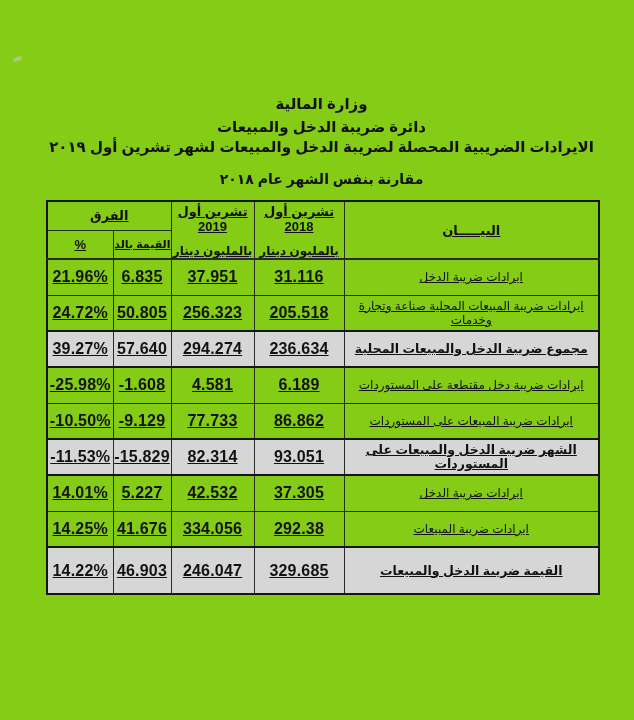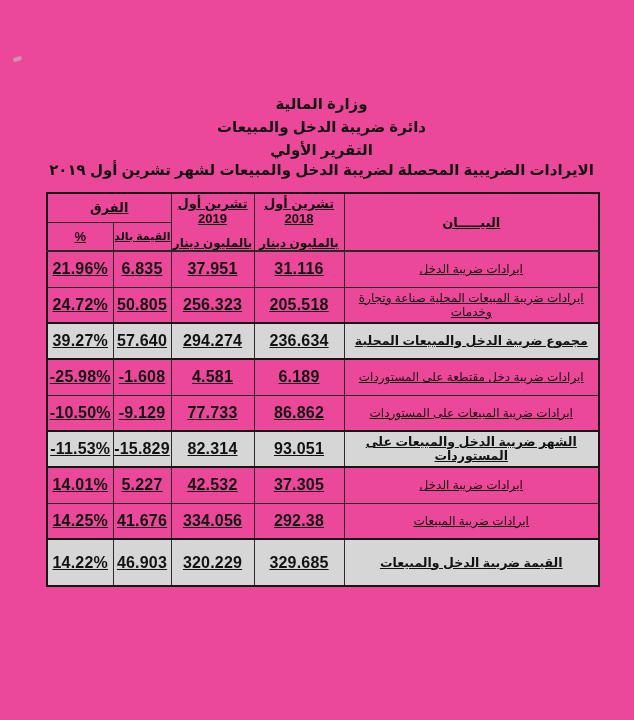--- a/index.html
+++ b/index.html
@@ -12,21 +12,21 @@
   html, body { background: #ffffff; }
   body {
     width: 634px;
     height: 720px;
     font-family: "Liberation Sans", "DejaVu Sans", sans-serif;
     color: var(--text);
     direction: rtl;
     position: relative;
     overflow: hidden;
   }
-  .page { width: 634px; height: 720px; position: relative; background: #ec4899; padding-left: 9px; }
+  .page { width: 634px; height: 720px; position: relative; background: #84cc16; padding-left: 9px; }
 
   .scan-artifact {
     position: absolute; left: 13px; top: 57px;
     width: 9px; height: 4px; background: #c9c9c9; opacity: 0.55;
     border-radius: 2px; transform: rotate(-18deg);
   }
 
   .doc-header { padding-top: 92px; text-align: center; }
   .doc-header .org-line {
     font-weight: 700; font-size: 15px; line-height: 23px;
@@ -82,24 +82,24 @@
 </style>
 </head>
 <body>
 
 <div class="page">
   <div class="scan-artifact"></div>
 
   <div class="doc-header">
     <div class="org-line">وزارة المالية</div>
     <div class="org-line">دائرة ضريبة الدخل والمبيعات</div>
-    <div class="org-line">التقرير الأولي</div>
   </div>
 
   <div class="doc-title">الايرادات الضريبية المحصلة لضريبة الدخل والمبيعات لشهر تشرين أول ٢٠١٩</div>
+  <div class="doc-subtitle">مقارنة بنفس الشهر عام ٢٠١٨</div>
 
   <table class="report-table">
     <colgroup>
       <col class="c-stmt">
         <col class="c-2018">
         <col class="c-2019">
         <col class="c-dval">
         <col class="c-dpct">
     </colgroup>
     <thead>
@@ -173,19 +173,19 @@
       <tr>
         <td class="lbl">ايرادات ضريبة المبيعات</td>
         <td class="num">292.38</td>
         <td class="num">334.056</td>
         <td class="num">41.676</td>
         <td class="num">14.25%</td>
       </tr>
       <tr class="total total-last">
         <td class="lbl">القيمة ضريبة الدخل والمبيعات</td>
         <td class="num">329.685</td>
-        <td class="num">320.229</td>
+        <td class="num">246.047</td>
         <td class="num">46.903</td>
         <td class="num">14.22%</td>
       </tr>
     </tbody>
   </table>
 </div>
 
 </body></html>

